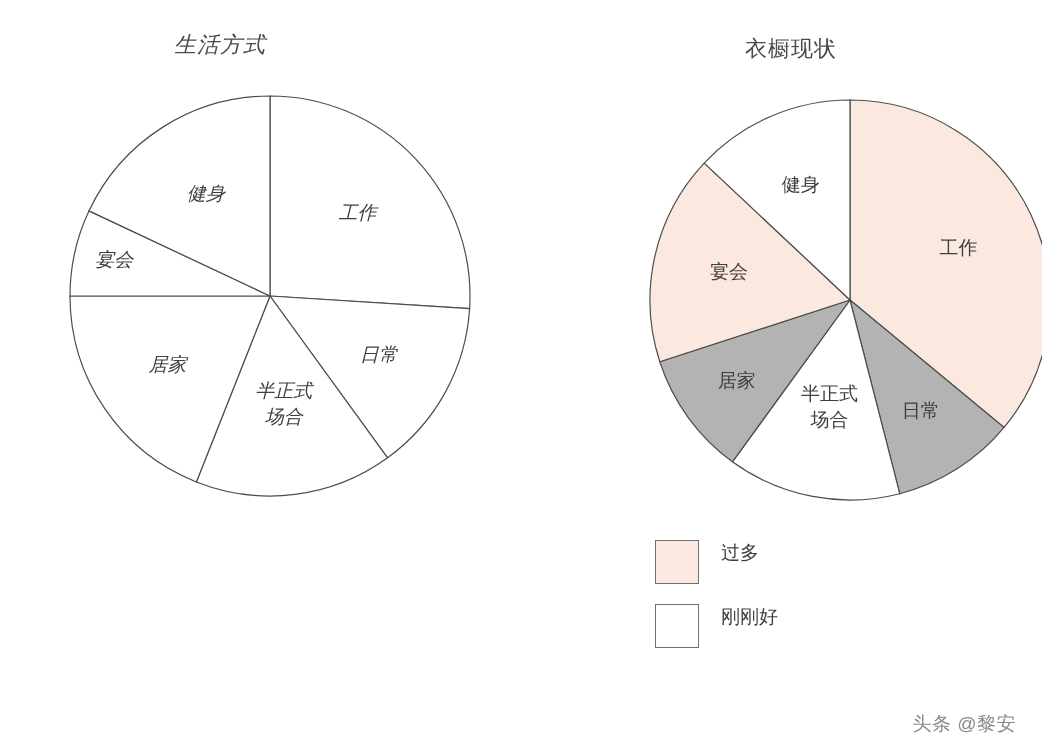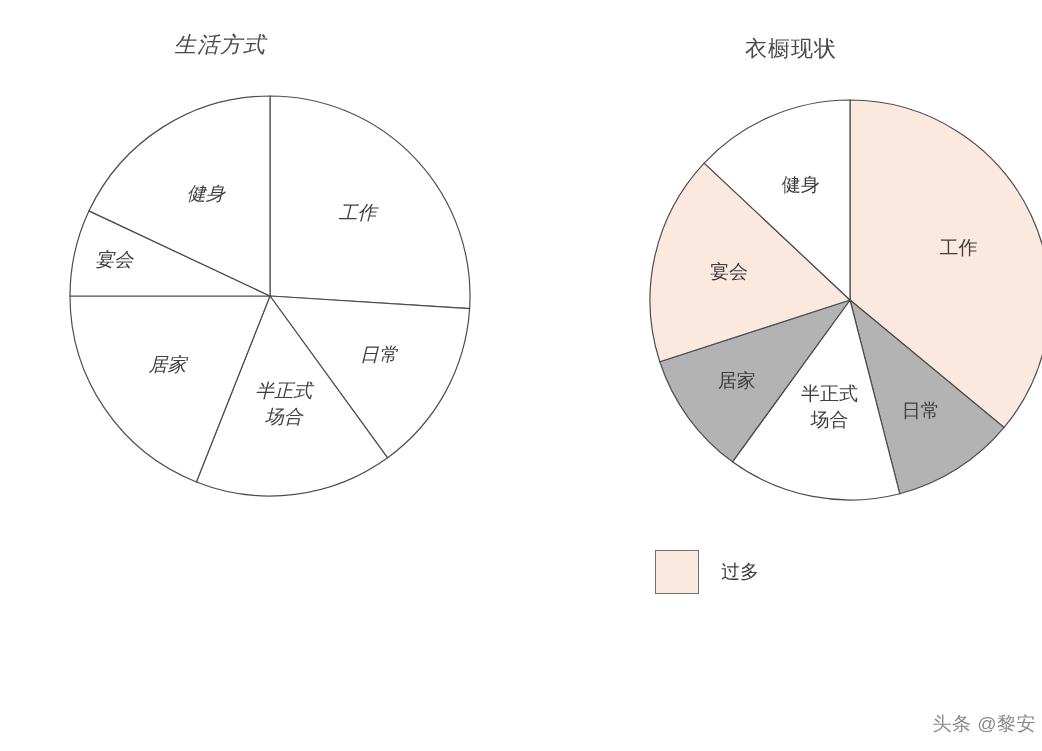--- a/index.html
+++ b/index.html
@@ -61,38 +61,38 @@
 
   
   #legend {
     position: absolute;
     left: 655px;
     top: 540px;
     width: 300px;
   }
   .legend-row {
     display: flex;
-    align-items: center;
+    align-items: flex-start;
     height: 64px;
   }
   .legend-swatch {
     width: 44px;
     height: 44px;
     border: 1px solid #6f6f6f;
     box-sizing: border-box;
     flex: 0 0 auto;
   }
   .legend-label {
     margin-left: 22px;
     font-size: 19px;
     color: #3f3f3f;
   }
   #watermark {
     position: absolute;
-    right: 6px;
+    right: 26px;
     bottom: 14px;
     font-size: 19px;
     color: #8a8a8a;
     letter-spacing: 0.5px;
   }
 </style>
 </head>
 <body>
 
 <div class="chart-panel" id="panel-left">
@@ -133,15 +133,19 @@
         <text class="slice-label" x="160.8" y="96.2"><tspan x="160.8" dy="0">健身</tspan></text>
       </svg>
   </div>
 </div>
 
 <div id="legend">
   <div class="legend-row">
     <span class="legend-swatch" id="sw0" style="background: rgb(251, 233, 224);"></span>
     <span class="legend-label">过多</span>
   </div>
+  <div class="legend-row">
+    <span class="legend-swatch" id="sw2" style="background: rgb(255, 255, 255);"></span>
+    <span class="legend-label">刚刚好</span>
+  </div>
 </div>
 
 <div id="watermark">头条 @黎安</div>
 
 </body></html>

